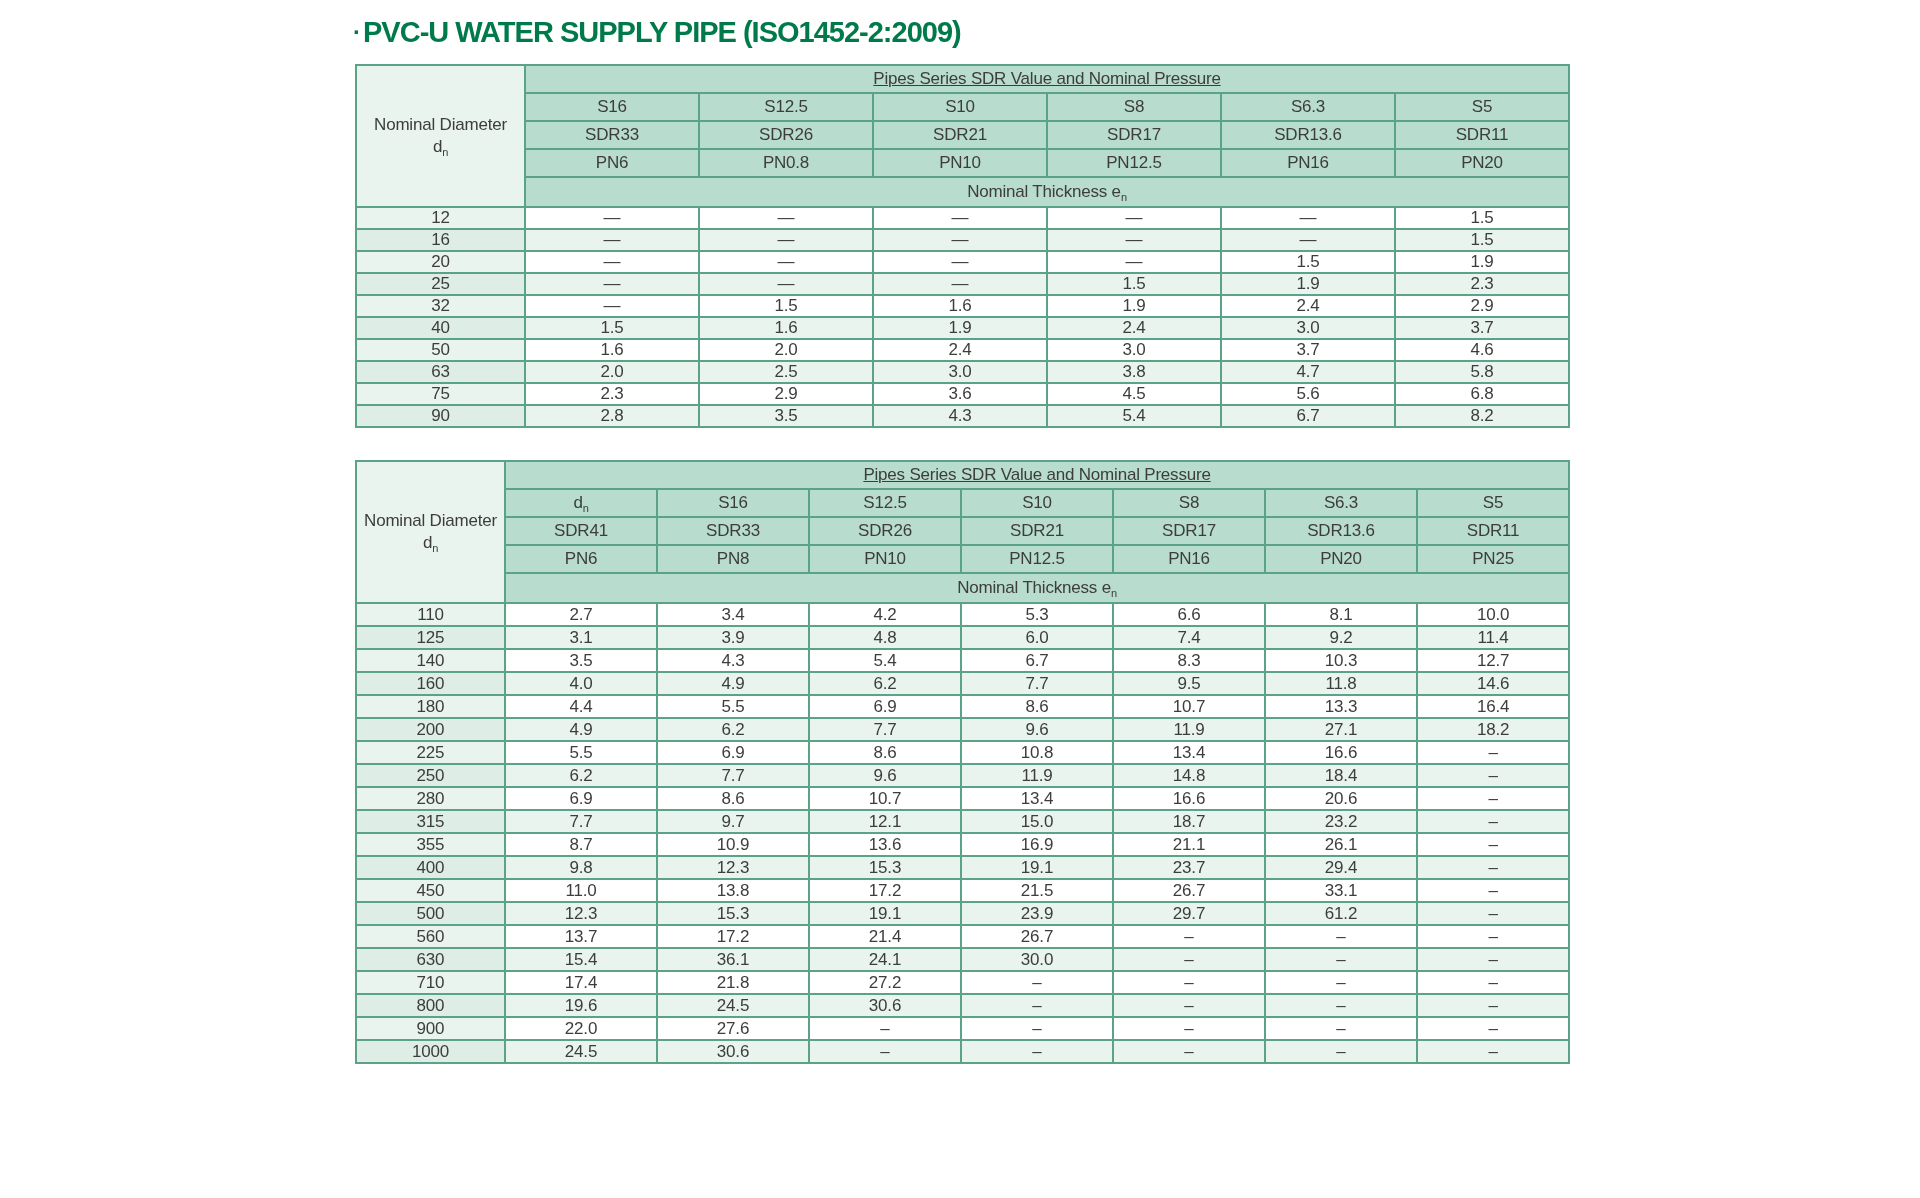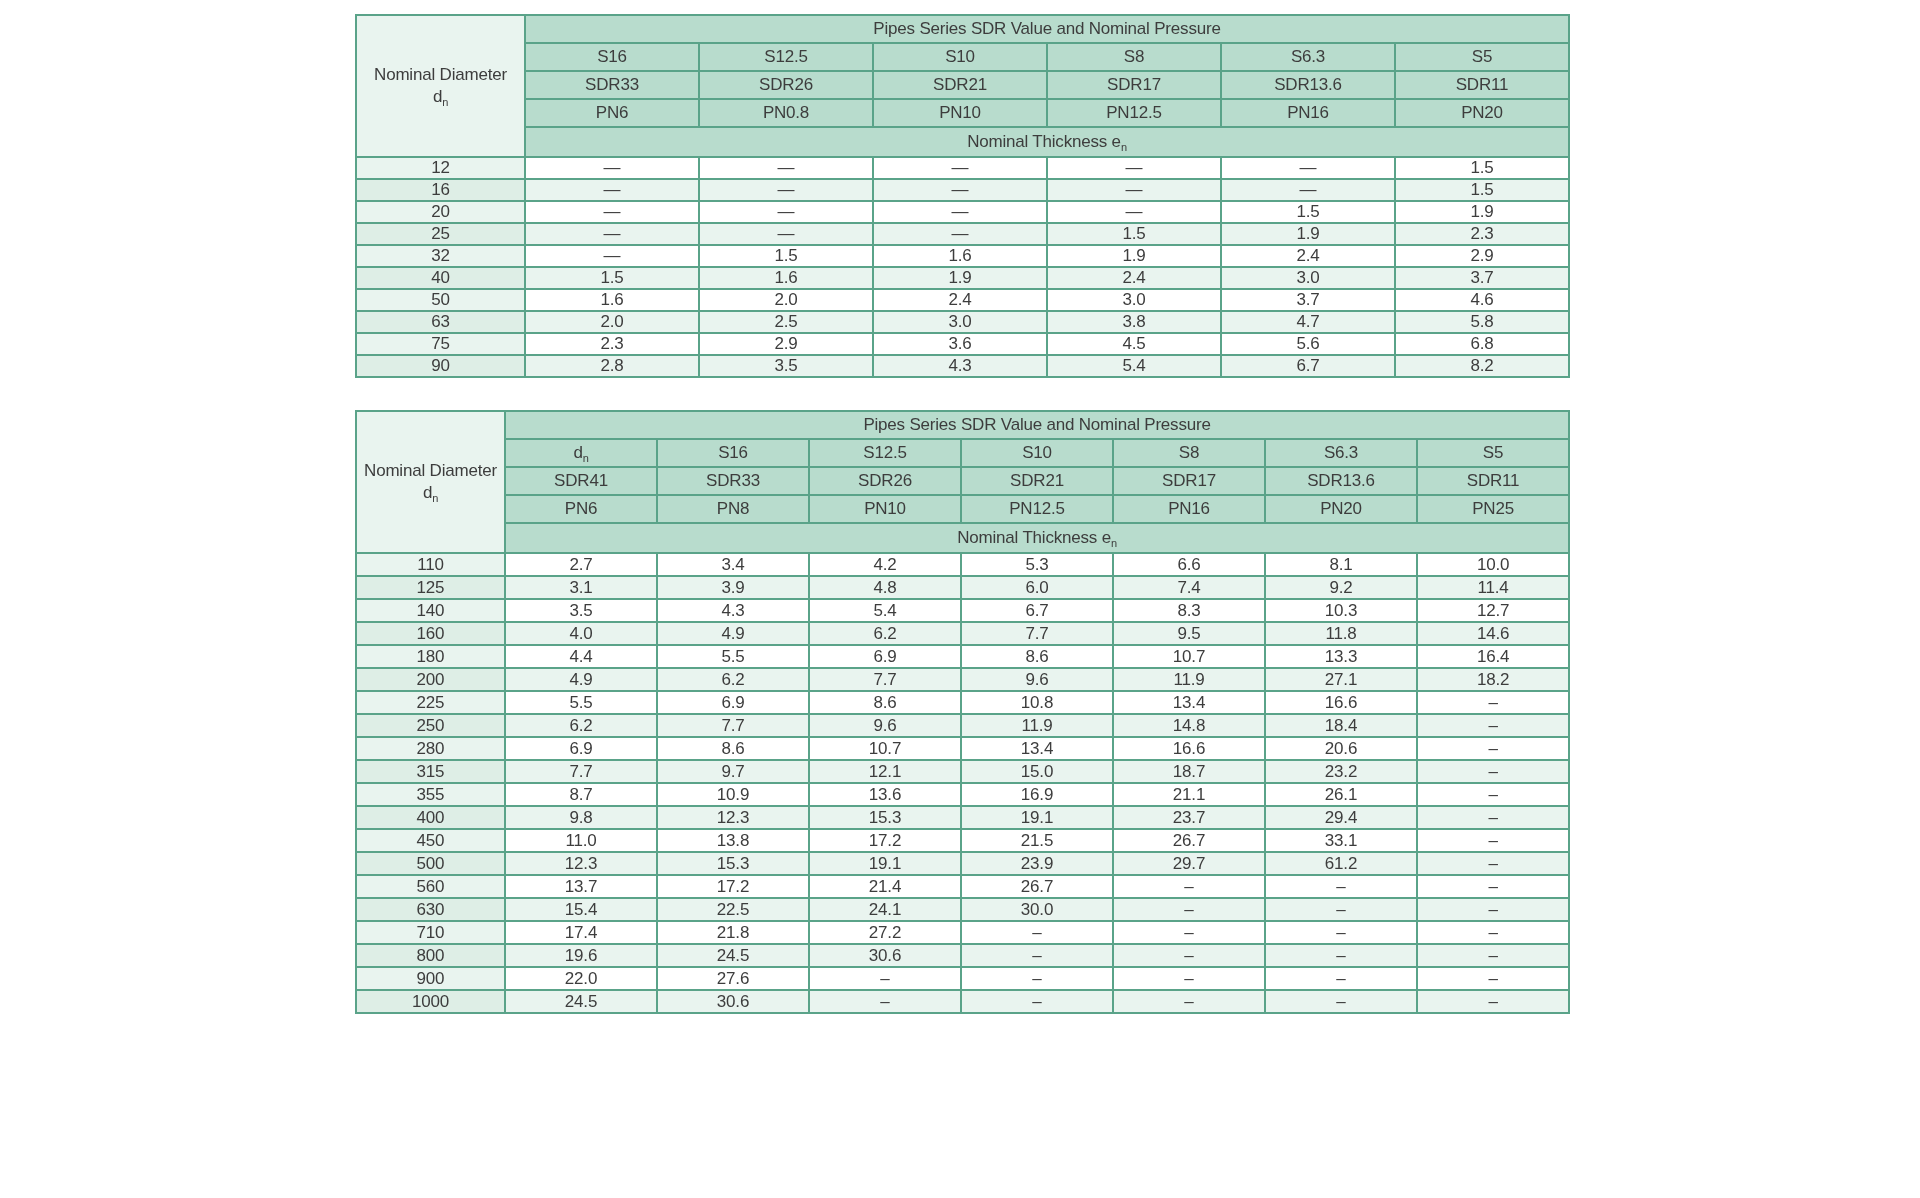--- a/index.html
+++ b/index.html
@@ -32,34 +32,35 @@
     text-align:center;vertical-align:middle;
     font-size:17px;font-weight:normal;letter-spacing:-0.2px;
     padding:0;color:var(--text);overflow:hidden;
   }
   table.spec thead th{background:var(--header-bg);}
   table.spec thead tr{height:28px;}
   table.spec thead tr.nt-row{height:30px;}
   #t1 tbody tr{height:14px;}
   #t2 tbody tr{height:23px;}
   th.corner{background:var(--tint) !important;line-height:22px;}
-  th.span-h{font-weight:bold;}
+  th.span-h{font-weight:bold;text-decoration:underline;}
   th.nt-cell{font-weight:normal;}
   td.dn{background:var(--tint);}
   tbody td{background:#ffffff;}
   tr.tint td{background:var(--tint);}
   tr.tint td.dn{background:var(--tint-dark);margin-left:18px;}
   sub{font-size:11px;line-height:0;}
   #t2{margin-top:32px;}
 </style>
 </head>
 <body>
 
 <div class="page">
 
+  <h1 class="title"><span class="bullet">·</span><span>PVC-U WATER SUPPLY PIPE (ISO1452-2:2009)</span></h1>
 
   <table class="spec" id="t1">
     <colgroup>
       <col style="width:169px">
       <col style="width:174px">
         <col style="width:174px">
         <col style="width:174px">
       <col style="width:174px">
         <col style="width:174px">
         <col style="width:174px">
@@ -391,21 +392,21 @@
           <td>17.2</td>
           <td>21.4</td>
           <td>26.7</td>
           <td>–</td>
           <td>–</td>
           <td>–</td>
         </tr>
         <tr class="tint">
           <td class="dn">630</td>
           <td>15.4</td>
-          <td>22.5</td>
+          <td>36.1</td>
           <td>24.1</td>
           <td>30.0</td>
           <td>–</td>
           <td>–</td>
           <td>–</td>
         </tr>
         <tr>
           <td class="dn">710</td>
           <td>17.4</td>
           <td>21.8</td>

